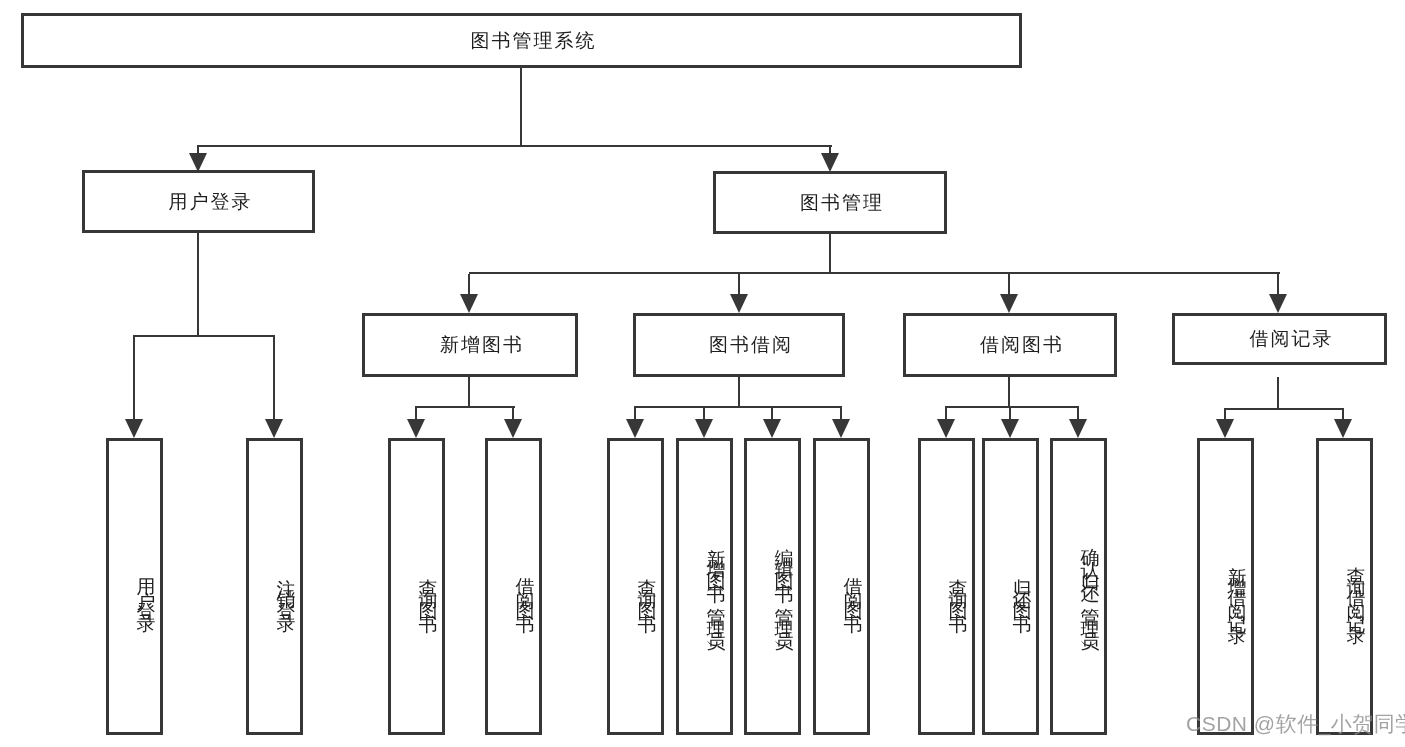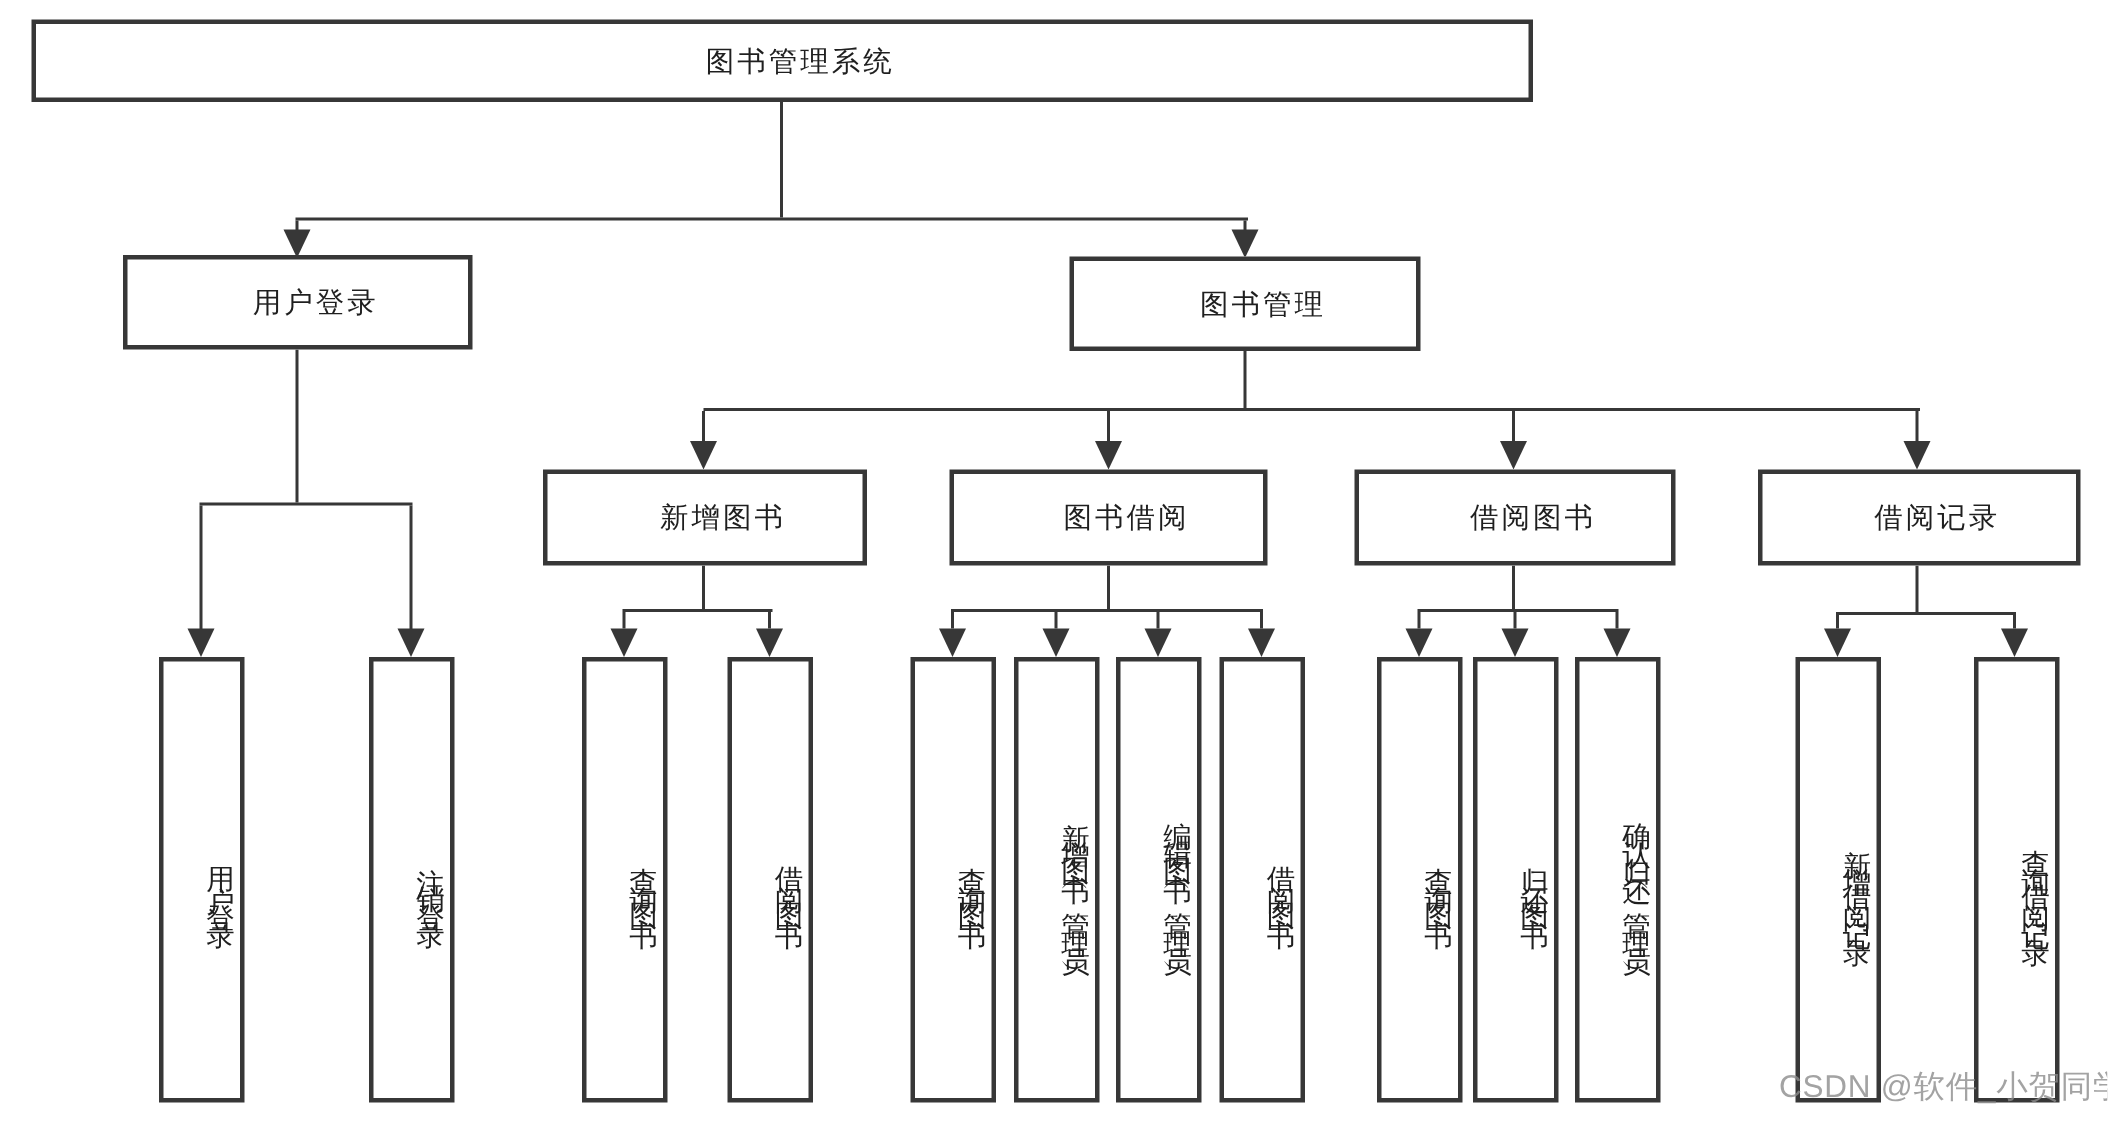--- a/index.html
+++ b/index.html
@@ -104,21 +104,21 @@
 
   <div class="box" style="left:362px;top:313px;width:216px;height:64px">
     <span>新增图书</span>
   </div>
   <div class="box" style="left:633px;top:313px;width:212px;height:64px">
     <span>图书借阅</span>
   </div>
   <div class="box" style="left:903px;top:313px;width:214px;height:64px">
     <span>借阅图书</span>
   </div>
-  <div class="box" style="left:1172px;top:313px;width:215px;height:64px">
+  <div class="box" style="left:1172px;top:313px;width:215px;height:52px">
     <span>借阅记录</span>
   </div>
 
   <div class="box vbox" style="left:106px;top:438px;width:57px;height:297px">
     <span>用户登录</span>
   </div>
   <div class="box vbox" style="left:246px;top:438px;width:57px;height:297px">
     <span>注销登录</span>
   </div>
 

